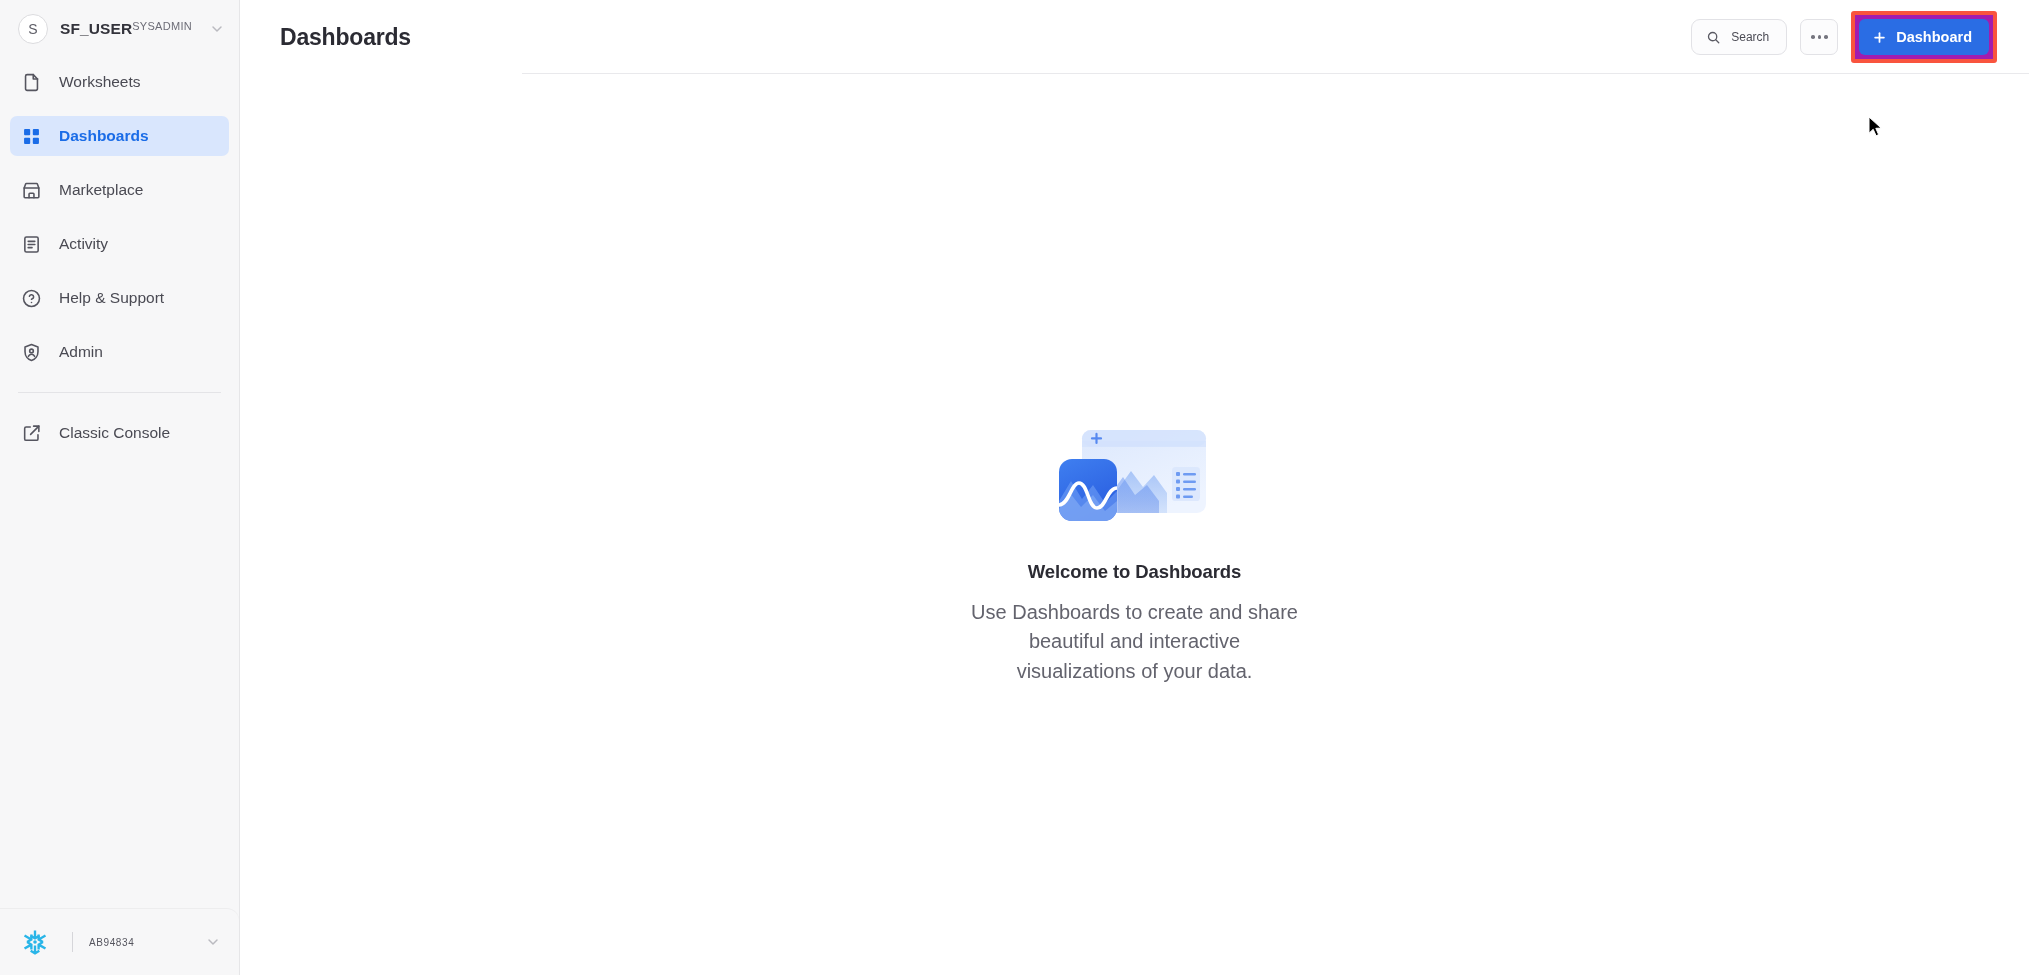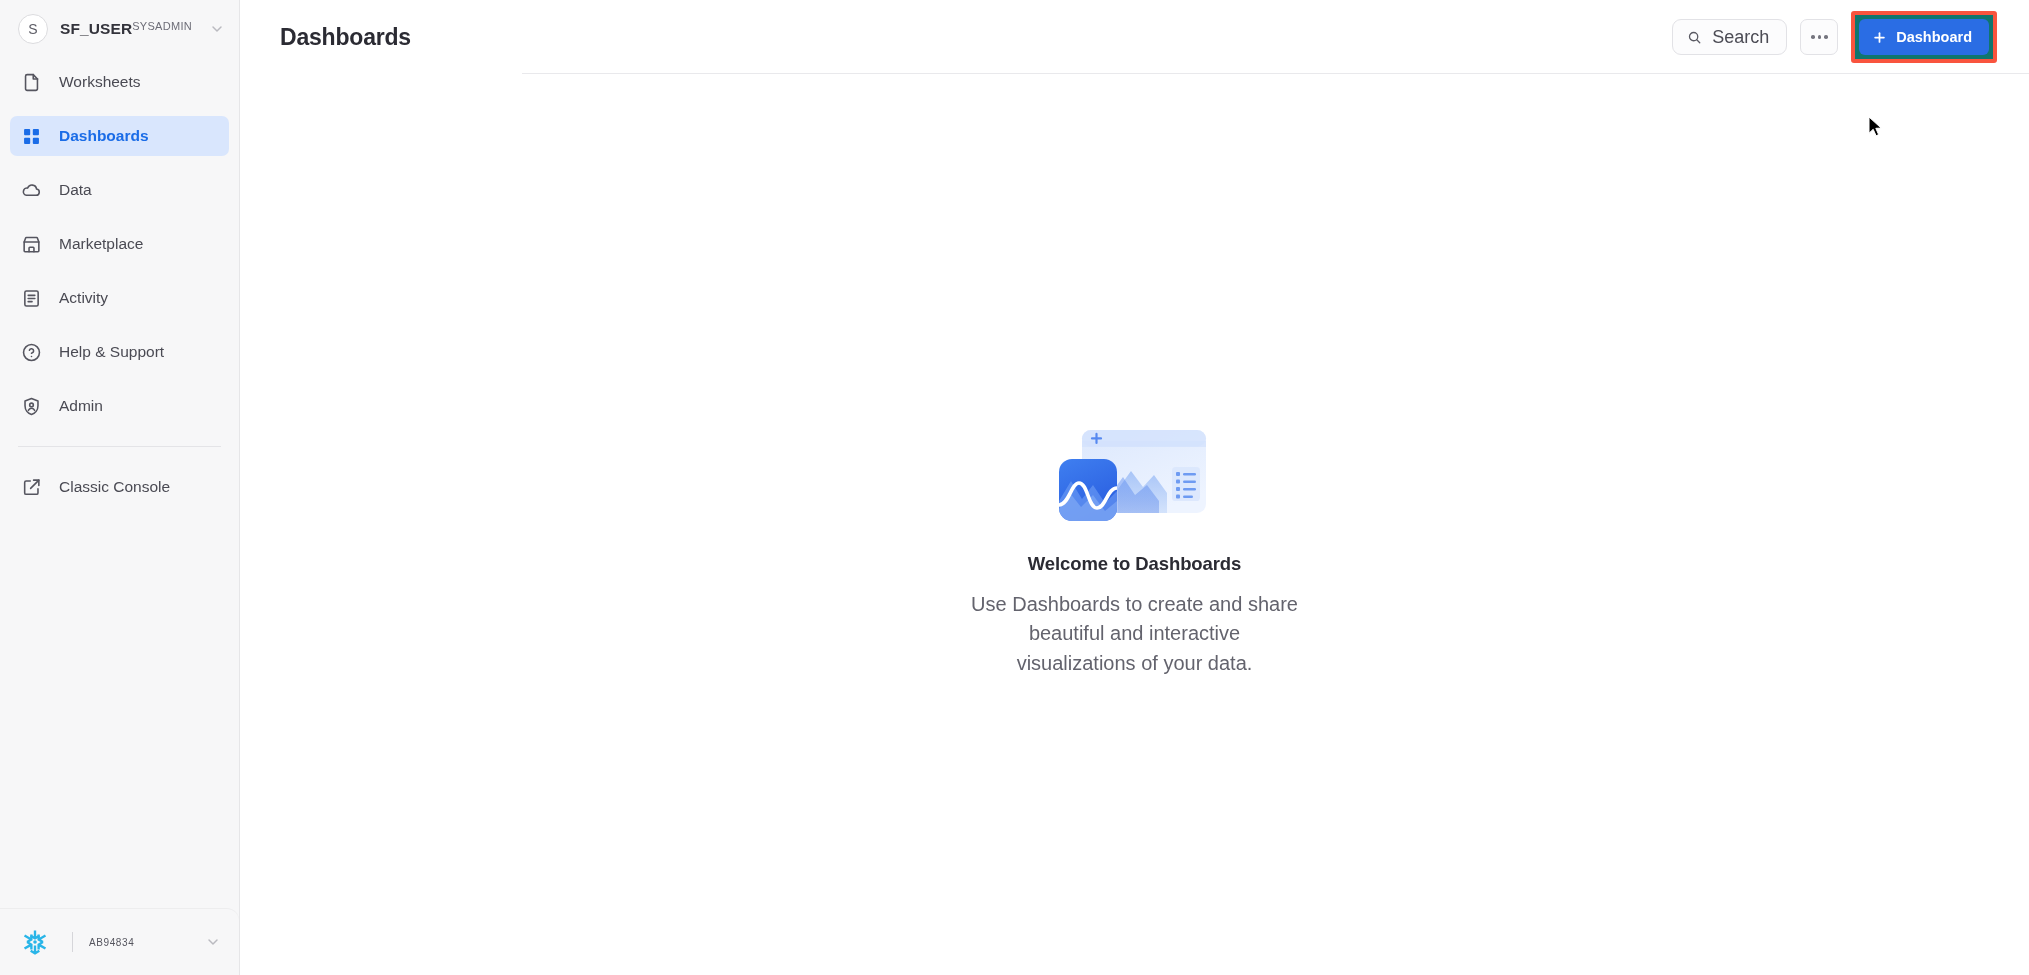--- a/index.html
+++ b/index.html
@@ -70,51 +70,51 @@
   }
   .page-title { font-size: 23px; font-weight: 700; color: #2b2b33; letter-spacing: -.2px; }
   .topbar-spacer { flex: 1 1 auto; }
   .topbar-actions { display: flex; align-items: center; gap: 13px; position: relative; }
 
   .btn-search {
     display: flex; align-items: center; gap: 10px;
     height: 36px; padding: 0 17px 0 14px;
     background: #fcfcfd; border: 1px solid #e2e2e6;
     border-radius: 9px; cursor: pointer;
-    font-size: 18px; color: #4c4c55;
+    font-size: 12px; color: #4c4c55;
   }
   .btn-dots {
     width: 38px; height: 36px;
     background: #fcfcfd; border: 1px solid #e2e2e6;
     border-radius: 7px; cursor: pointer;
     display: flex; align-items: center; justify-content: center; gap: 3px;
   }
   .dot { width: 3.5px; height: 3.5px; border-radius: 50%; background: #75757f; }
 
-  .hl-wrap { padding: 4px; border: 4px solid #f9543e; border-radius: 3px; background: #0f766e; }
+  .hl-wrap { padding: 4px; border: 4px solid #f9543e; border-radius: 3px; background: #a21caf; }
   .btn-dashboard {
     display: flex; align-items: center; gap: 9px;
     height: 36px; padding: 0 17px 0 13px;
     background: #2a6de4; border: none; border-radius: 6px;
     color: #ffffff; font-size: 14.5px; font-weight: 600;
     cursor: pointer; font-family: inherit;
   }
   .plus-ico { width: 15px; height: 15px; flex: 0 0 15px; }
 
   .hdr-rule { position: absolute; left: 282px; right: 0; bottom: 0; height: 1px; background: #e9e9ec; }
 
   
   .empty {
     position: absolute; left: 0; right: 0; top: 74px; bottom: 0;
     display: flex; flex-direction: column; align-items: center;
     padding-top: 341px;
   }
   .illus { width: 160px; height: 118px; display: block; }
   .empty-title {
-    margin-top: 20px;
+    margin-top: 28px;
     font-size: 18.5px; font-weight: 700; color: #2b2b33; letter-spacing: -.1px;
   }
   .empty-sub {
     margin-top: 15px; text-align: center;
     font-size: 20px; line-height: 1.47; color: #63636d; max-width: 330px;
   }
 
   
   .cursor { position: absolute; left: 1628px; top: 116px; width: 16px; height: 24px; pointer-events: none; }
 </style>
@@ -151,26 +151,20 @@
       <div class="nav-item active">
         <svg class="nav-ico" viewBox="0 0 24 24" fill="#1a6ce7">
           <rect x="3.5" y="3.5" width="7" height="7" rx="1.1"></rect>
           <rect x="13.5" y="3.5" width="7" height="7" rx="1.1"></rect>
           <rect x="3.5" y="13.5" width="7" height="7" rx="1.1"></rect>
           <rect x="13.5" y="13.5" width="7" height="7" rx="1.1"></rect>
         </svg>
         <span>Dashboards</span>
       </div>
 
-      <div class="nav-item">
-        <svg class="nav-ico" viewBox="0 0 24 24" fill="none" stroke="#55555f" stroke-width="1.8" stroke-linecap="round" stroke-linejoin="round">
-          <path d="M6.2 17.5h11.1a3.6 3.6 0 0 0 .5-7.16 5.3 5.3 0 0 0-10.2-1.1A3.8 3.8 0 0 0 6.2 17.5z"></path>
-        </svg>
-        <span>Data</span>
-      </div>
 
       <div class="nav-item">
         <svg class="nav-ico" viewBox="0 0 24 24" fill="none" stroke="#55555f" stroke-width="1.8" stroke-linecap="round" stroke-linejoin="round">
           <path d="M3.6 9.2h16.8v10a1 1 0 0 1-1 1H4.6a1 1 0 0 1-1-1z"></path>
           <path d="M3.6 9.2 5.3 4.6a.9.9 0 0 1 .85-.6h11.7a.9.9 0 0 1 .85.6l1.7 4.6"></path>
           <path d="M9.2 20.2v-4.1a1 1 0 0 1 1-1h3.6a1 1 0 0 1 1 1v4.1"></path>
         </svg>
         <span>Marketplace</span>
       </div>
 

